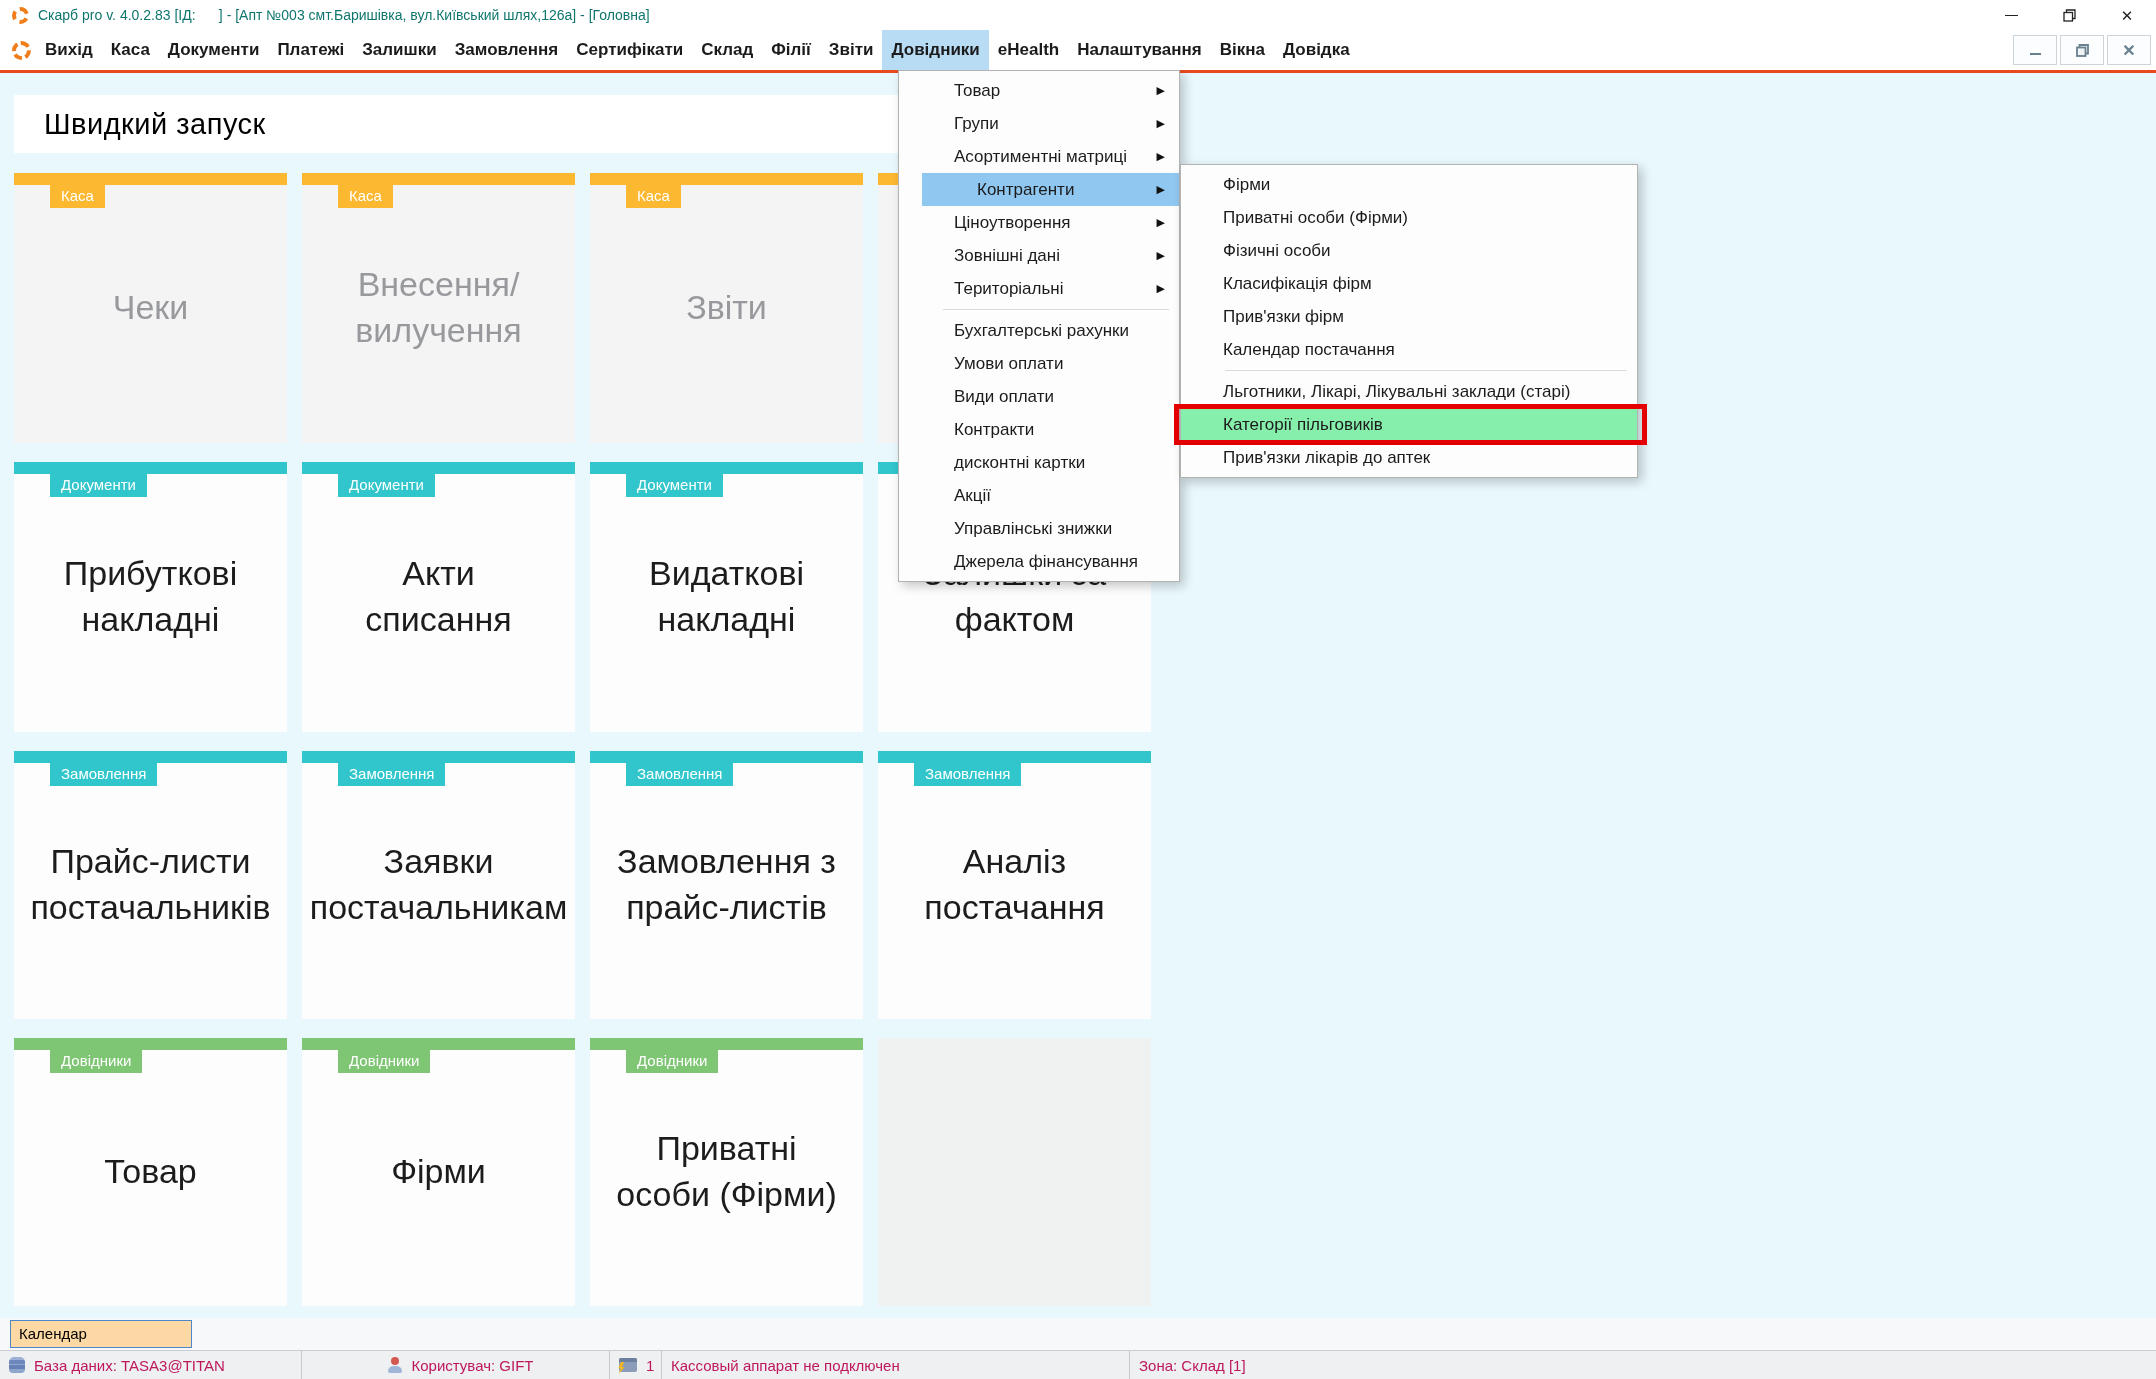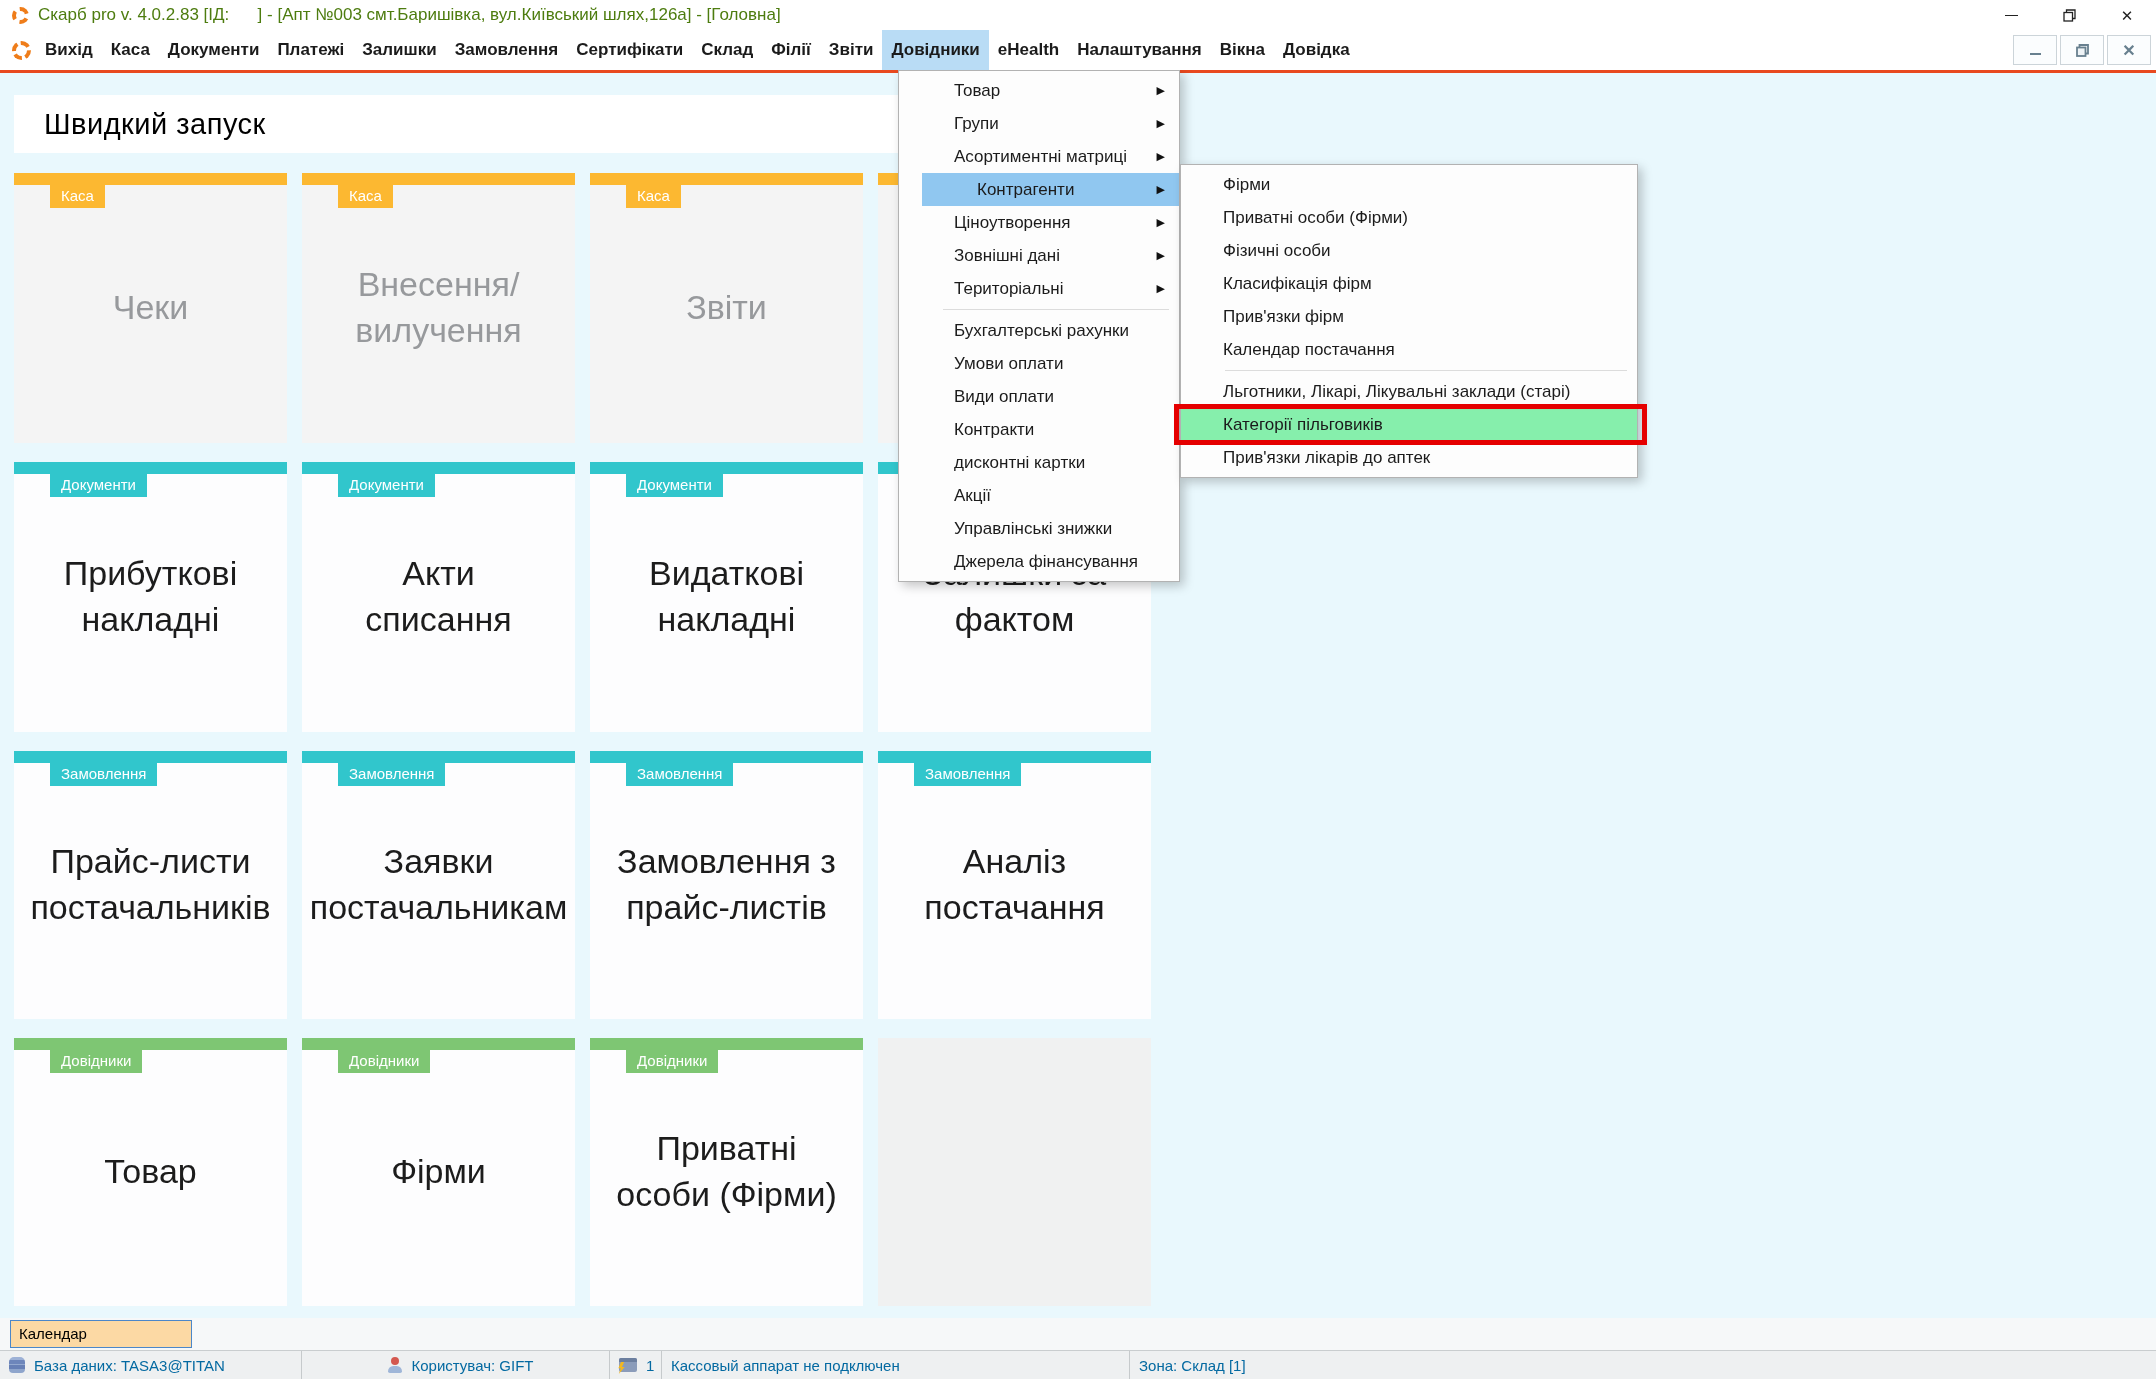--- a/index.html
+++ b/index.html
@@ -2,21 +2,21 @@
 <html><head>
 <meta charset="utf-8">
 <style>
   * { margin:0; padding:0; box-sizing:border-box; }
   html,body { width:2156px; height:1379px; overflow:hidden; }
   body { font-family:"Liberation Sans", sans-serif; position:relative; background:#e9f8fd; color:#1b1b1b; }
 
   
   .titlebar { position:absolute; left:0; top:0; width:2156px; height:30px; background:#ffffff; display:flex; align-items:center; z-index:20; }
   .app-logo { width:17px; height:17px; border:4px dashed #ef7d1a; border-radius:50%; margin-left:12px; flex:0 0 auto; }
-  .titlebar-title { font-size:17px; color:#4d7c0f; margin-left:9px; white-space:pre; }
+  .titlebar-title { font-size:14px; color:#0f766e; margin-left:9px; white-space:pre; }
   .tb-controls { margin-left:auto; display:flex; height:100%; }
   .tb-btn { width:58px; height:100%; display:flex; align-items:center; justify-content:center; color:#222; }
   .min-glyph { width:13px; border-bottom:1.4px solid #222; display:inline-block; }
   .close-glyph { font-size:15px; line-height:1; }
 
   
   .menubar { position:absolute; left:0; top:30px; width:2156px; height:40px; background:#ffffff; display:flex; align-items:stretch; z-index:20; font-size:17px; }
   .menubar .app-logo { align-self:center; width:19px; height:19px; }
   .mb-items { display:flex; margin-left:5px;font-weight:bold; }
   .mb-item { padding:0 9px; display:flex; align-items:center; cursor:default; }
@@ -56,21 +56,21 @@
   .submenu  .menu-item { padding-left:42px; }
   .dropdown .menu-item.selected { background:#90c7f0;margin-left:23px; }
   .submenu  .menu-item.selected { background:#86efac; }
   .menu-sep { height:1px; background:#dcdcdc; margin:4px 10px 4px 44px; }
   .sub-arrow { position:absolute; right:14px; top:0; font-size:11px; line-height:33px; color:#111; }
   .red-annotation { position:absolute; left:-7px; right:-10px; top:-4px; bottom:-4px; border:5px solid #e50000; pointer-events:none; }
 
   
   .tabbar { position:absolute; left:0; top:1318px; width:2156px; height:32px; background:#f6f8f9; z-index:2; }
   .tab { position:absolute; left:10px; top:2px; width:182px; height:28px; background:#fcd9a4; border:1px solid #4b87c9; font-size:15px; line-height:26px; padding-left:8px; color:#000; }
-  .statusbar { position:absolute; left:0; top:1350px; width:2156px; height:29px; background:#eef0f1; border-top:1px solid #c9cdcf; display:flex; align-items:stretch; font-size:15px; color:#0369a1; z-index:2; }
+  .statusbar { position:absolute; left:0; top:1350px; width:2156px; height:29px; background:#eef0f1; border-top:1px solid #c9cdcf; display:flex; align-items:stretch; font-size:15px; color:#be185d; z-index:2; }
   .sb-seg { display:flex; align-items:center; gap:9px; padding-left:9px; border-right:1px solid #c6cacc; }
   .sb-db   { width:302px; }
   .sb-user { width:308px;justify-content:center; }
   .sb-cash { width:52px; }
   .sb-stat { width:468px; }
   .sb-zone { flex:1; border-right:none; }
 
   .db-icon { width:16px; height:16px; border-radius:5px 5px 4px 4px; flex:0 0 auto;
     background:linear-gradient(180deg,#9db1d6 0 18%,#6d86bb 18% 42%,#93a9d0 42% 52%,#6780b6 52% 78%,#8ea5cc 78% 100%); }
   .user-icon { position:relative; width:16px; height:16px; flex:0 0 auto; }

